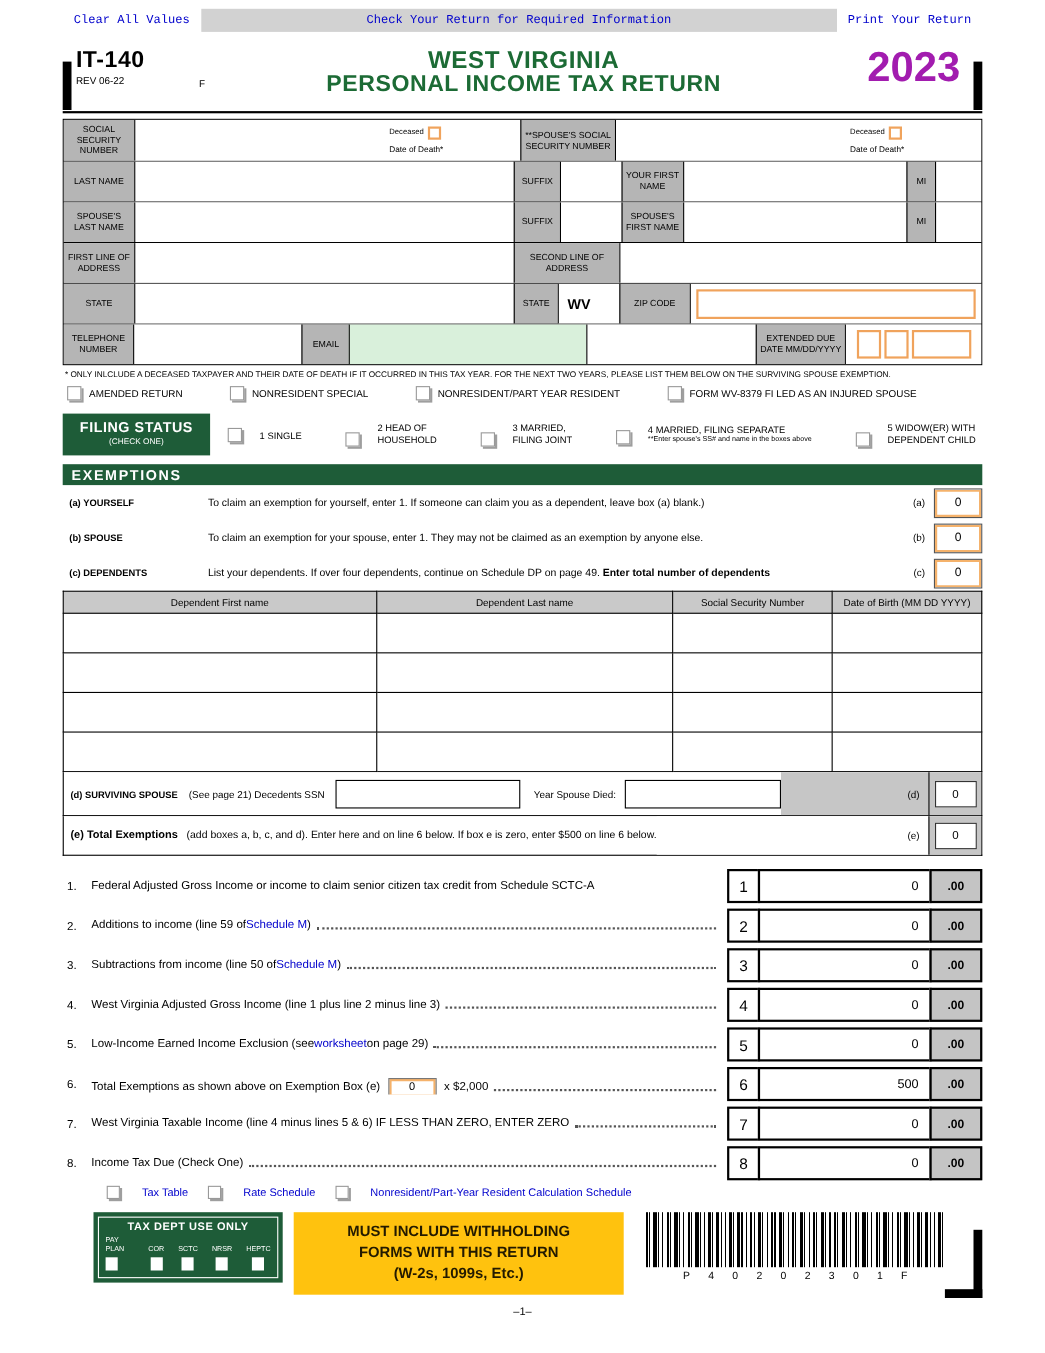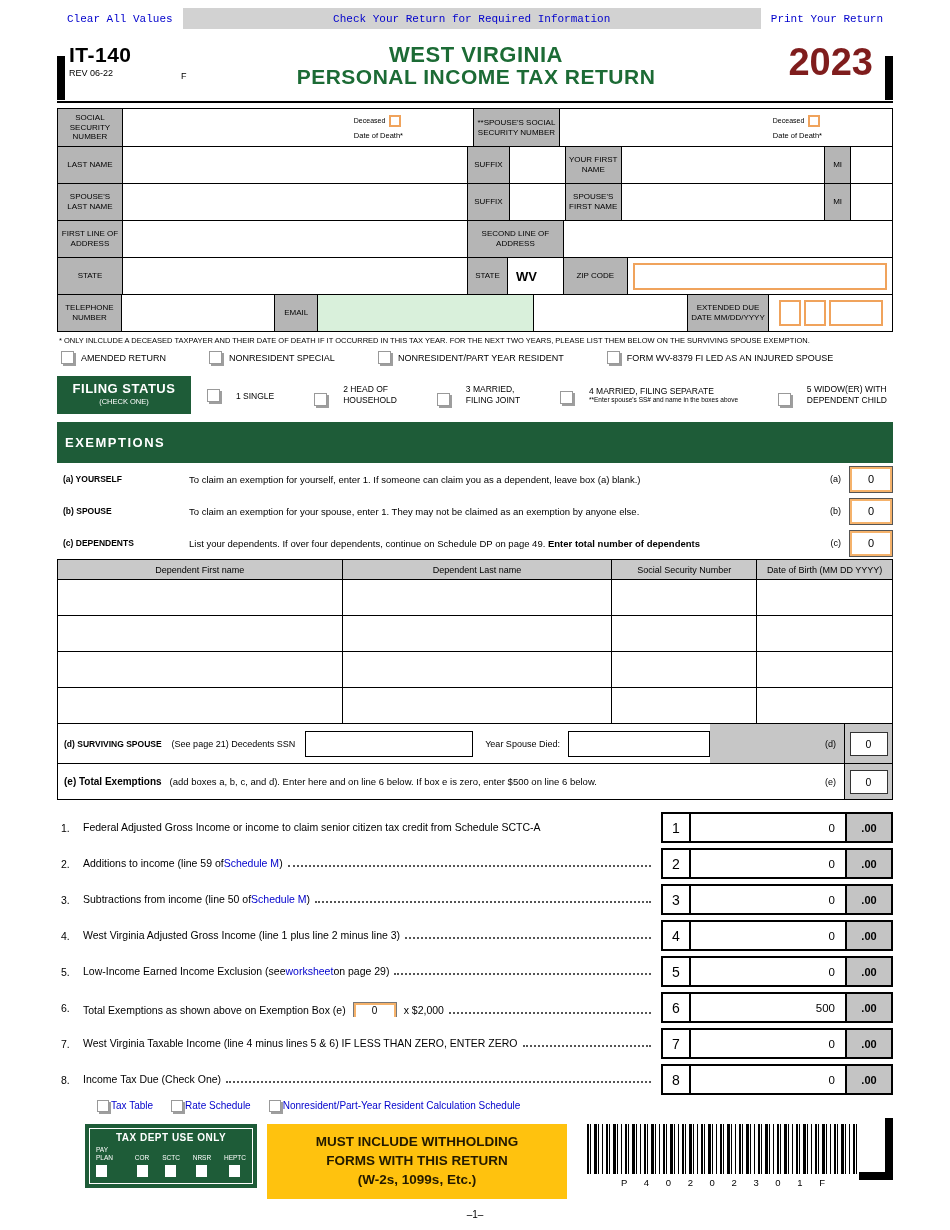--- a/index.html
+++ b/index.html
@@ -17,21 +17,21 @@
 
   
   .hdr{display:flex;align-items:flex-start;border-bottom:2px solid #000;padding:2px 10px 6px 12px;height:62px;position:relative}
   .hdr-left{width:150px;position:relative}
   .formid{font-size:21px;font-weight:bold;letter-spacing:.5px}
   .rev{font-size:9px;margin-top:1px}
   .flag{position:absolute;left:112px;top:28px;font-size:9px}
   .hdr-center{flex:1;text-align:center;color:#1c6b35;font-weight:bold;line-height:1.05}
   .t1{font-size:22px;letter-spacing:.5px}
   .t2{font-size:21px;letter-spacing:.5px}
-  .hdr-right{width:150px;text-align:right;color:#7f1d1d;font-weight:bold;font-size:38px;line-height:1;padding-right:10px}
+  .hdr-right{width:150px;text-align:right;color:#a21caf;font-weight:bold;font-size:38px;line-height:1;padding-right:10px}
 
   
   .idt{border:1.5px solid #000;margin-top:5px}
   .r{display:flex;height:37px}
   .r + .r{border-top:1px solid #000}
   .c{display:flex;align-items:center;justify-content:center;height:100%}
   .c + .c{border-left:1px solid #000}
   .lbl{background:#b5b5b5;font-size:8px;text-align:center;line-height:1.2;padding:1px 2px}
   .inp{background:#fff}
   .green{background:#d9f0db}
@@ -58,21 +58,21 @@
   .fs{display:flex;align-items:stretch;margin-bottom:8px;min-height:38px}
   .fs-head{background:#1e5c38;color:#fff;width:134px;text-align:center;padding:5px 2px}
   .fs-title{font-size:13px;font-weight:bold;letter-spacing:.5px}
   .fs-sub{font-size:7.5px;margin-top:1px}
   .fs-opts{flex:1;display:flex;align-items:center;justify-content:space-between;padding:0 6px 0 16px}
   .fs-opt{display:flex;align-items:flex-end;gap:16px;font-size:8.5px;line-height:1.25}
   .fs-opt .cb{margin-top:1px}
   .fs-note{font-size:6.5px}
 
   
-  .exbar{background:#1e5c38;color:#fff;font-weight:bold;font-size:13px;letter-spacing:1.5px;padding:13px 8px}
+  .exbar{background:#1e5c38;color:#fff;font-weight:bold;font-size:13px;letter-spacing:1.5px;padding:2px 8px}
   .exrow{display:flex;align-items:center;min-height:32px;font-size:9.5px;padding:2px 0}
   .exlab{width:132px;font-weight:bold;font-size:8.5px;padding-left:6px}
   .extext{flex:1;padding-right:10px}
   .extag{width:26px;text-align:right;margin-right:8px;font-size:9px}
   .exbox{width:44px;height:27px;border:1px solid #555;box-shadow:inset 0 0 0 2px #f5b26b;
          background:#fff;display:flex;align-items:center;justify-content:center;font-size:11px;cursor:text}
 
   
   table.dep{width:100%;border-collapse:collapse}
   table.dep th{background:#c9c9c9;border:1px solid #000;font-weight:normal;font-size:9px;height:20px}
@@ -97,21 +97,21 @@
   .lnk{color:#0000cc;text-decoration:none;cursor:pointer}
   .ln-box{width:30px;height:31px;border:2px solid #000;display:flex;align-items:center;justify-content:center;font-size:14px;background:#fff}
   .ln-amt{width:158px;height:31px;border:2px solid #000;margin-left:-2px;display:flex;align-items:center;
           justify-content:flex-end;padding-right:10px;font-size:11.5px;background:#fff;cursor:text}
   .ln-cents{width:48px;height:31px;border:2px solid #000;margin-left:-2px;background:#c4c4c4;
             display:flex;align-items:center;justify-content:center;font-weight:bold;font-size:11px}
   .inline-box{width:44px;height:18px;border:1px solid #777;box-shadow:inset 0 0 0 2px #f5b26b;
               display:inline-flex;align-items:center;justify-content:center;font-size:10px;margin:0 7px;
               transform:translateY(3px);background:#fff;cursor:text}
   .l8opts{display:flex;align-items:center;gap:18px;margin:2px 0 4px 40px;font-size:10px}
-  .l8opts .opt{display:flex;align-items:flex-start;gap:2px}
+  .l8opts .opt{display:flex;align-items:center;gap:20px}
   .l8opts .cb{width:12px;height:12px;min-width:12px}
 
   
   .footer{display:flex;align-items:flex-start;margin-top:12px}
   .tdu{width:172px;margin-left:28px;background:#1e5c38;padding:4px}
   .tdu-in{border:1px solid #fff;padding:3px 6px 6px;color:#fff}
   .tdu-title{font-size:10px;font-weight:bold;text-align:center;margin-bottom:3px;letter-spacing:.5px}
   .tdu-cols{display:flex;justify-content:space-between;align-items:flex-end}
   .tdu-col{display:flex;flex-direction:column;align-items:center;font-size:6.5px;line-height:1.2;text-align:center}
   .tdu-col:first-child{align-items:flex-start;text-align:left;width:26px}

